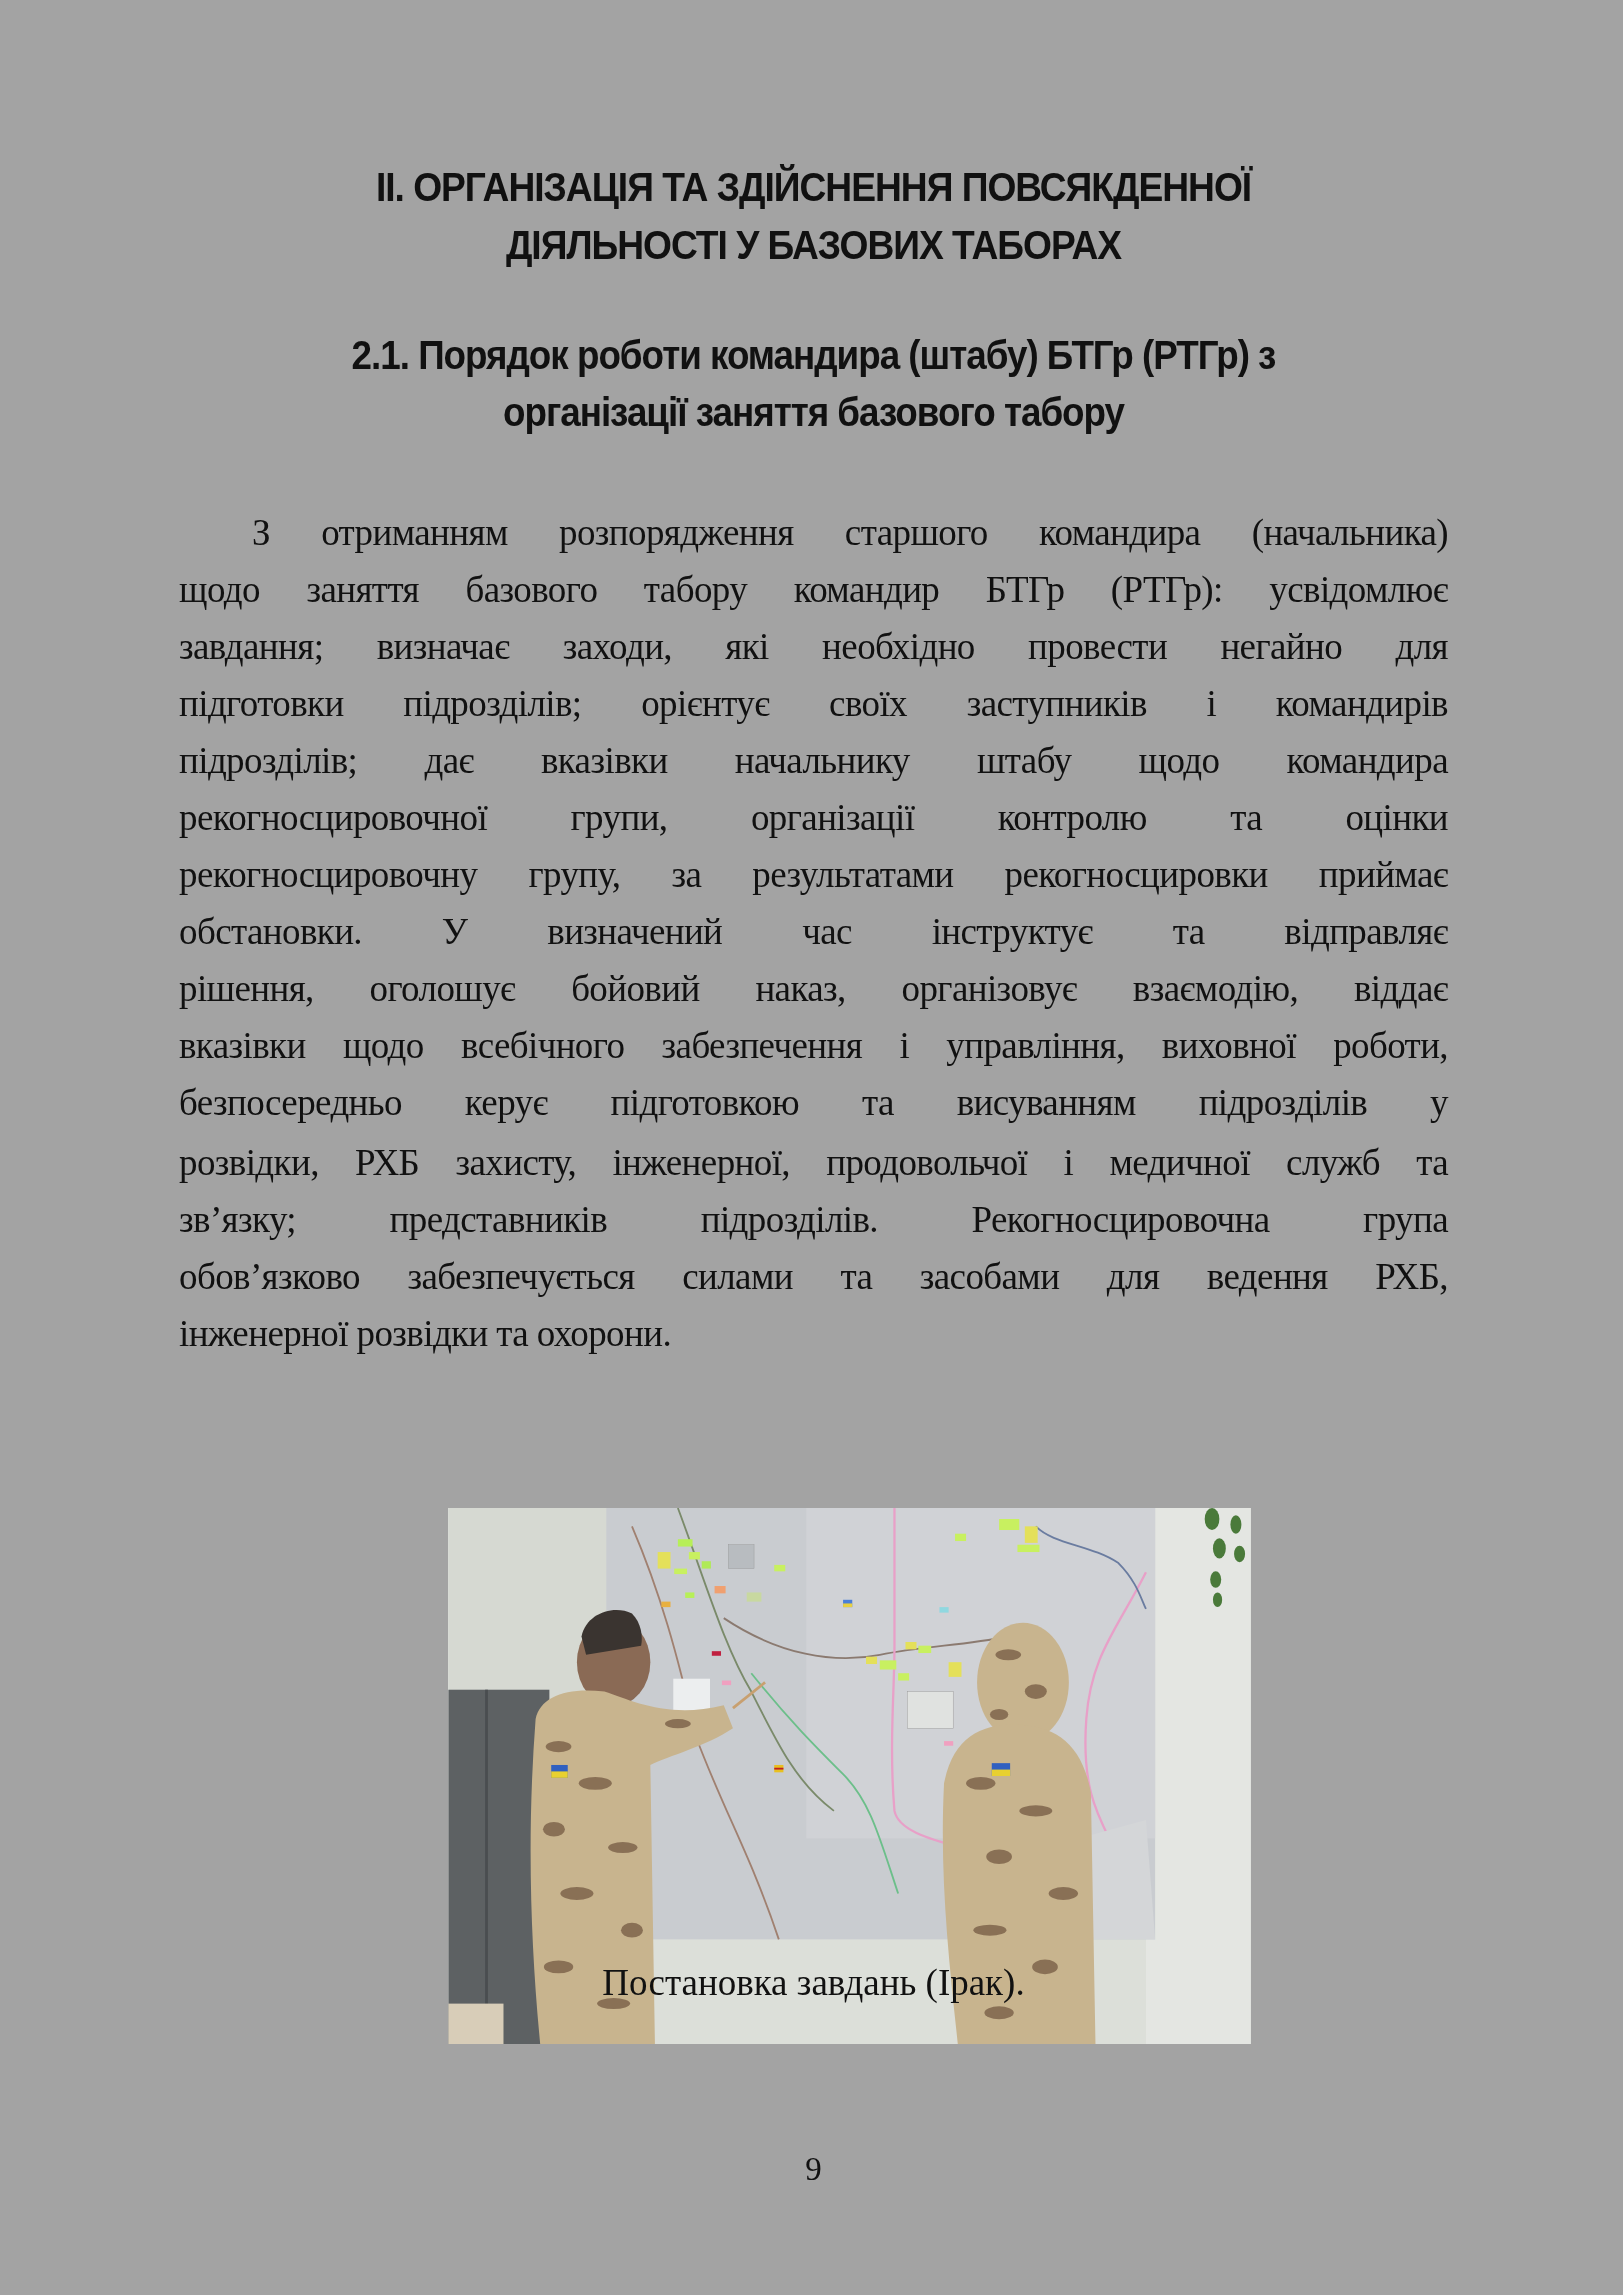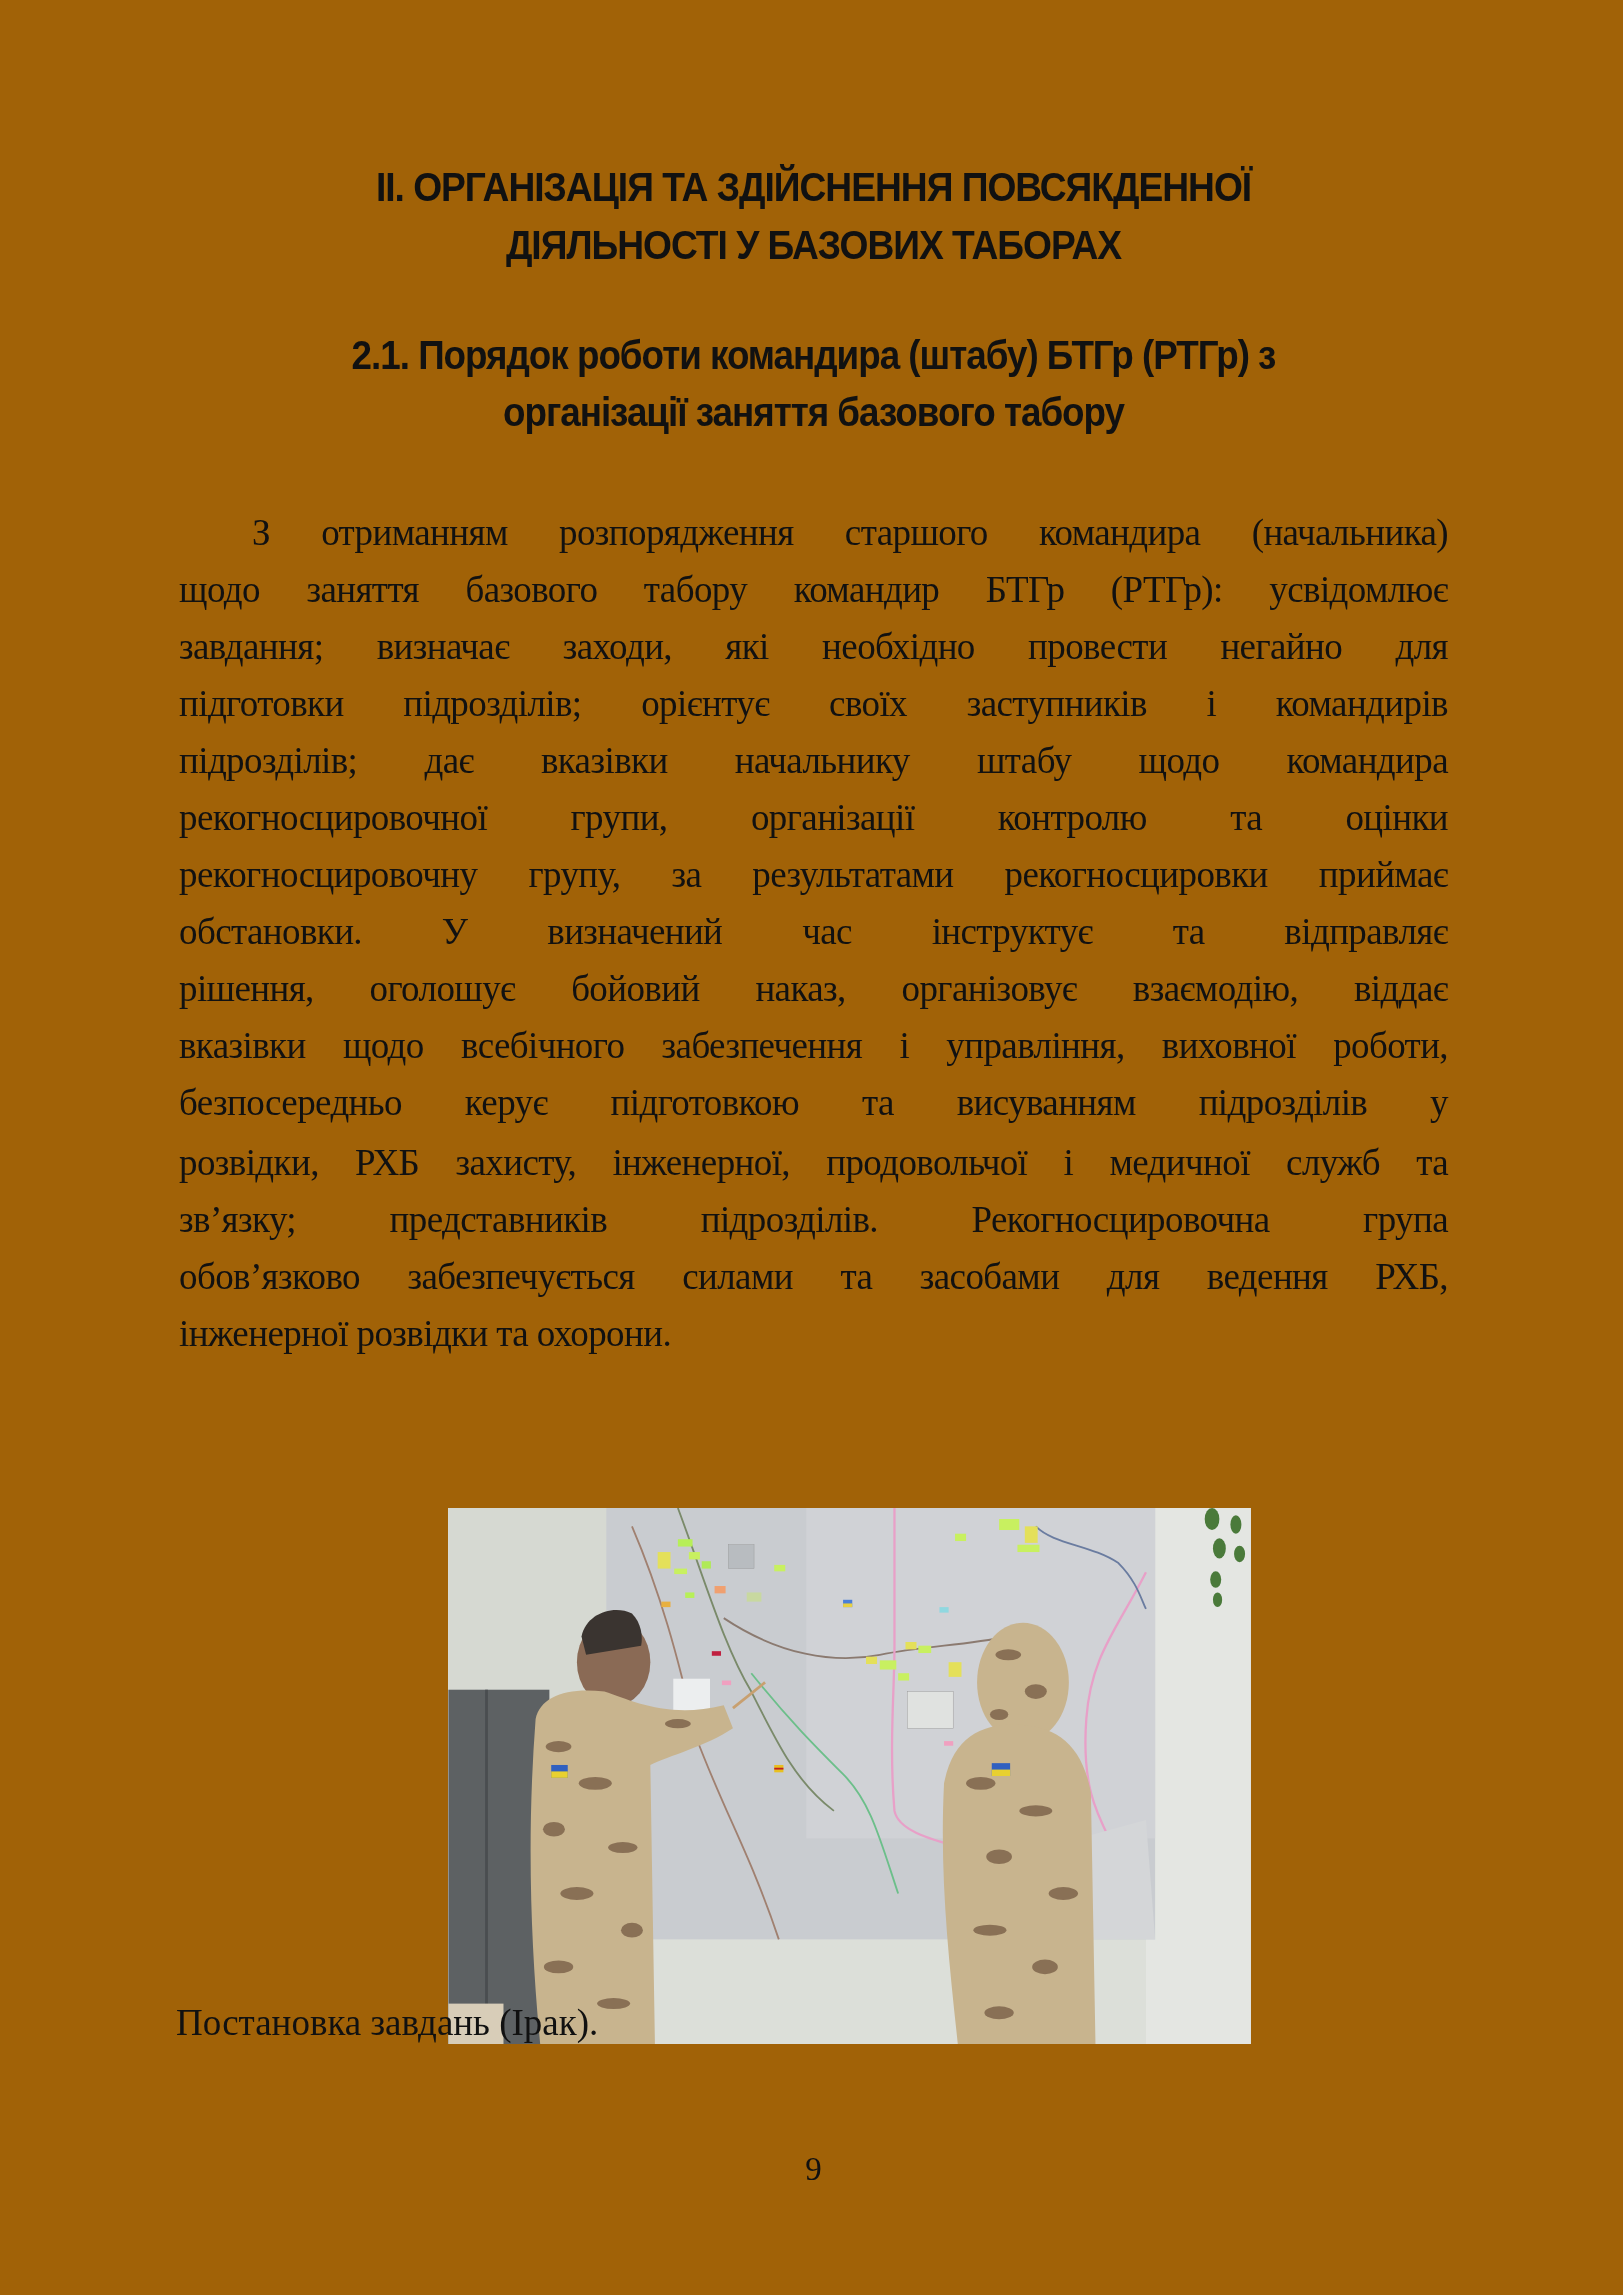--- a/index.html
+++ b/index.html
@@ -1,17 +1,17 @@
 <!DOCTYPE html>
 <html style="font-size:14.7px"><head>
 <meta charset="utf-8">
 <style>
   html, body { margin: 0; padding: 0; background: #ffffff; }
   body { width: 1624px; height: 2296px; position: relative; overflow: hidden; color: #111; }
-  .page { position: absolute; left: 0; top: 0; width: 1624px; height: 2296px; background: #a16207; }
+  .page { position: absolute; left: 0; top: 0; width: 1624px; height: 2296px; background: #a3a3a3; }
 
   .chapter-title {
     position: absolute; left: 176px; width: 1275px; top: 158px;
     text-align: center;
     font-family: "Liberation Sans", sans-serif; font-weight: bold;
     font-size: 40px; line-height: 58px; letter-spacing: -1.1px;
     transform: scaleX(0.93); transform-origin: center top;
     margin: 0;
   }
   .section-title {
@@ -35,22 +35,22 @@
   .body p .line.first { text-indent: 73px; }
   .body p .line.last { text-align-last: left; }
 
   .figure {
     position: absolute; left: 448px; top: 1508px; width: 803px; height: 536px;
     overflow: hidden; background: #d9dbd6;
   }
   .figure svg { display: block; width: 803px; height: 536px; }
 
   .caption {
-    position: absolute; left: 176px; width: 1275px; top: 2000px;
-    text-align: left;
+    position: absolute; left: 176px; width: 1275px; top: 1960px;
+    text-align: center;
     font-family: "Liberation Serif", serif; font-size: 37px; line-height: 46px;
   }
   .page-number {
     position: absolute; left: 176px; width: 1275px; top: 2149px;
     text-align: center;
     font-family: "Liberation Serif", serif; font-size: 33px; line-height: 40px;
   }
 </style>
 </head>
 <body>

